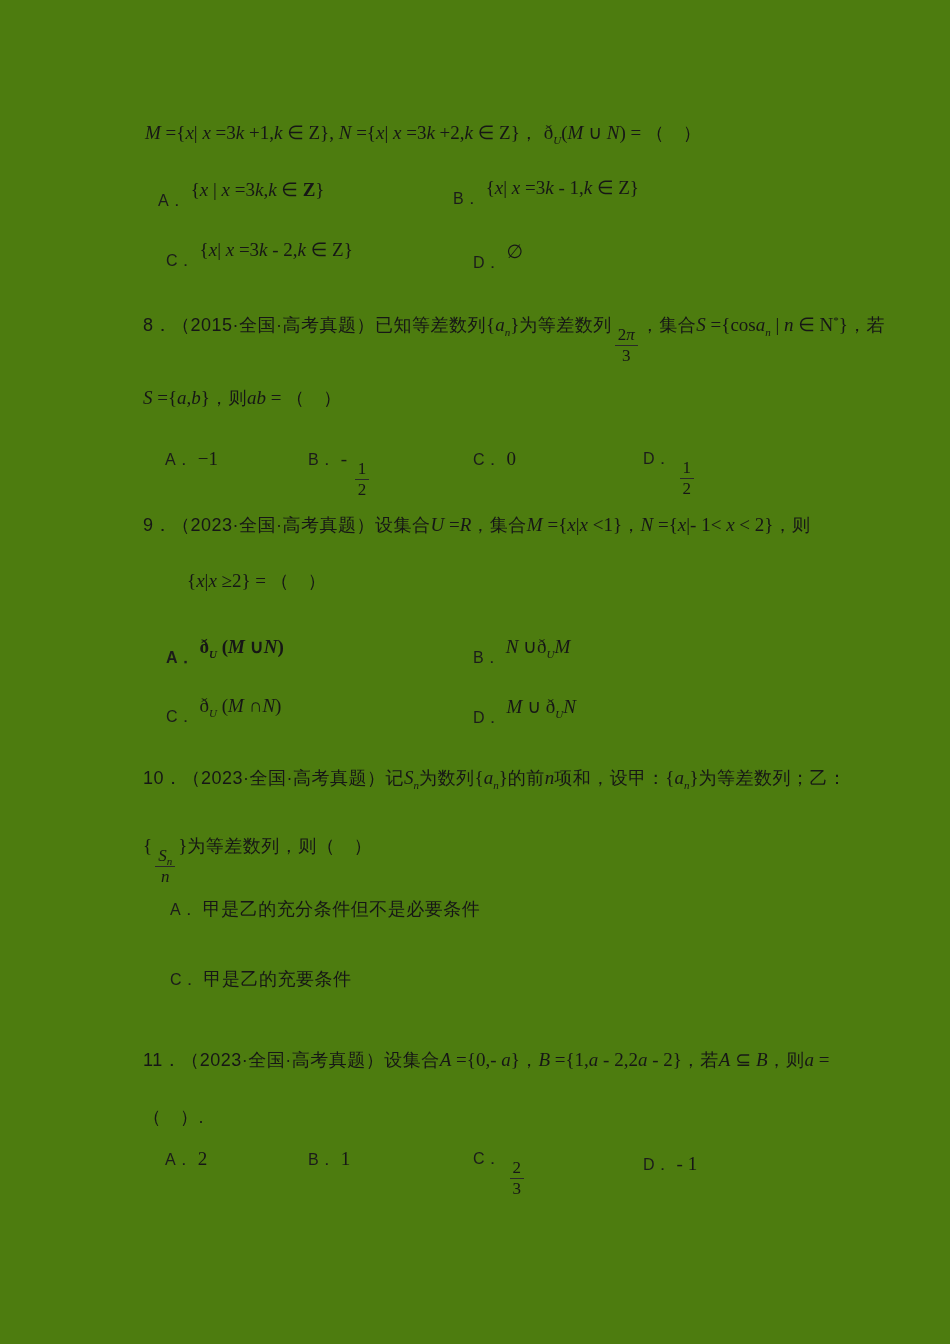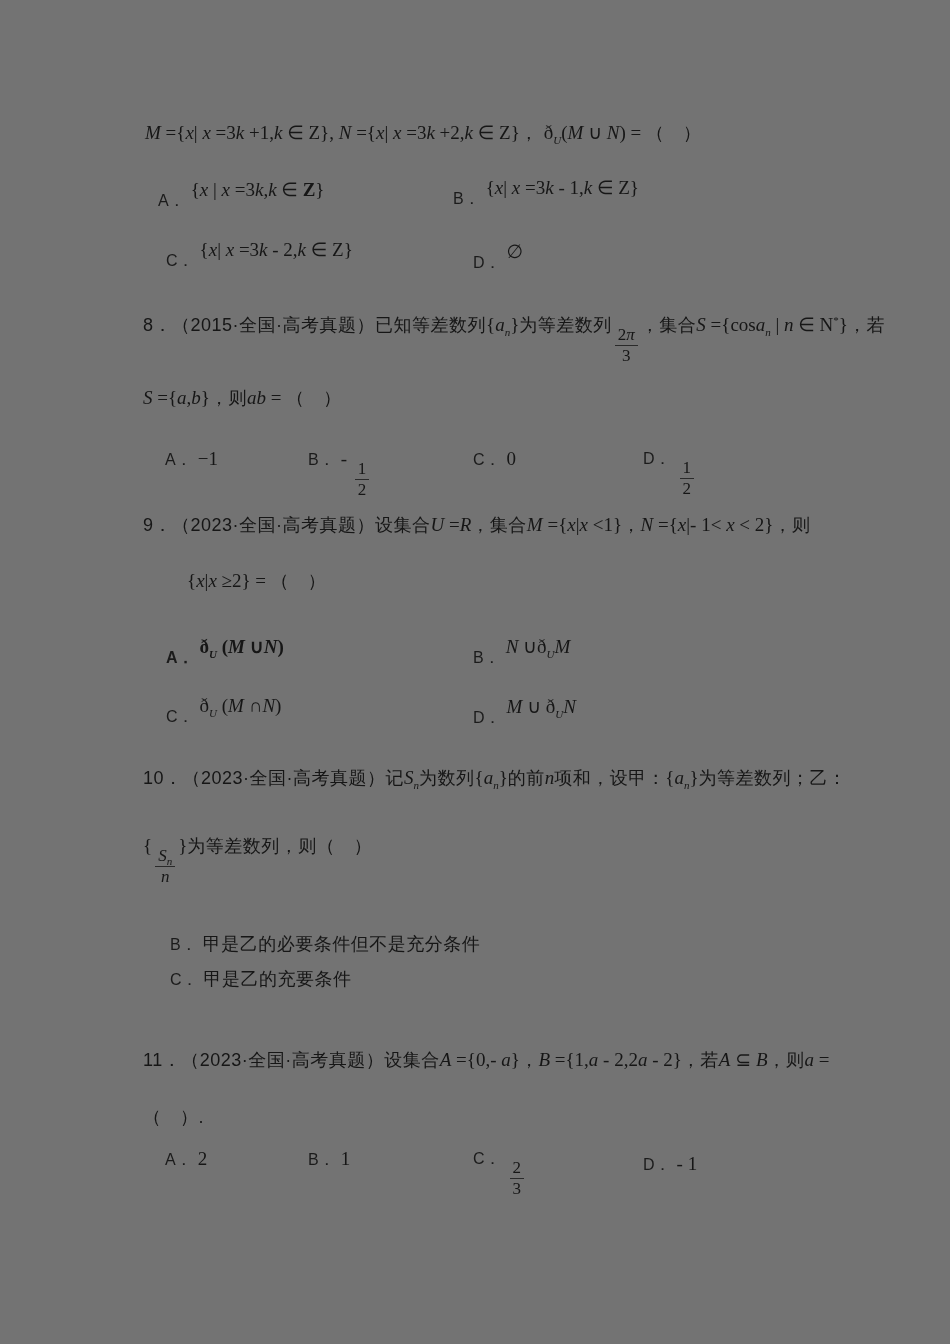--- a/index.html
+++ b/index.html
@@ -1,17 +1,17 @@
 <!DOCTYPE html>
 <html><head>
 <meta charset="utf-8">
 <style>
   html,body{margin:0;padding:0;background:#ffffff;}
   .page{
-    position:relative;width:950px;height:1344px;background:#737373;
+    position:relative;width:950px;height:1344px;background:#4d7c0f;
     color:#161616;font-family:"Liberation Sans",sans-serif;overflow:hidden;
   }
   .line{position:absolute;white-space:nowrap;line-height:1.4;font-size:18px;}
   
   .mr,.mi,.mb{font-family:"Liberation Serif",serif;font-size:19px;}
   .mi{font-style:italic;}
   .mb{font-weight:bold;}
   .cn{font-size:18px;letter-spacing:0.5px;}
   sub.msub{font-family:"Liberation Serif",serif;font-style:italic;font-size:11px;line-height:0;}
   sup.msup{font-family:"Liberation Serif",serif;font-size:11px;line-height:0;}
@@ -88,22 +88,22 @@
   <div class="opt raise" style="left:473px;top:705px;">
     <span class="opt-label">D．</span><span class="opt-math"><span class="mi">M</span><span class="mr"> ∪ </span><span class="mr">ð</span><sub class="msub">U</sub><span class="mi">N</span></span>
   </div>
 
   <div class="line" style="left:143px;top:765px;"><span class="cn">10．（2023·全国·高考真题）记</span><span class="mi">S</span><sub class="msub">n</sub><span class="cn">为数列</span><span class="mr">{</span><span class="mi">a</span><sub class="msub">n</sub><span class="mr">}</span><span class="cn">的前</span><span class="mi">n</span><span class="cn">项和，设甲：</span><span class="mr">{</span><span class="mi">a</span><sub class="msub">n</sub><span class="mr">}</span><span class="cn">为等差数列；乙：</span></div>
   <div class="line" style="left:143px;top:833px;"><span class="mr">{</span><span class="frac">
         <span class="fnum"><span class="mi">S</span><sub class="msub">n</sub></span>
         <span class="fden"><span class="mi">n</span></span>
       </span><span class="mr">}</span><span class="cn">为等差数列，则（　）</span></div>
 
-  <div class="opt" style="left:170px;top:932px;">
-    <span class="opt-label">B．</span><span class="opt-text">甲是乙的必要条件但不是充分条件</span>
+  <div class="opt" style="left:170px;top:897px;">
+    <span class="opt-label">A．</span><span class="opt-text">甲是乙的充分条件但不是必要条件</span>
   </div>
   <div class="opt" style="left:170px;top:967px;">
     <span class="opt-label">C．</span><span class="opt-text">甲是乙的充要条件</span>
   </div>
 
   <div class="line" style="left:143px;top:1047px;"><span class="cn">11．（2023·全国·高考真题）设集合</span><span class="mi">A</span><span class="mr"> ={0,- </span><span class="mi">a</span><span class="mr">}</span><span class="cn">，</span><span class="mi">B</span><span class="mr"> ={1,</span><span class="mi">a</span><span class="mr"> - 2,2</span><span class="mi">a</span><span class="mr"> - 2}</span><span class="cn">，若</span><span class="mi">A</span><span class="mr"> ⊆ </span><span class="mi">B</span><span class="cn">，则</span><span class="mi">a</span><span class="mr"> =</span></div>
   <div class="line" style="left:143px;top:1105px;"><span class="cn">（　）.</span></div>
 
   <div class="opt" style="left:165px;top:1148px;">
     <span class="opt-label">A．</span><span class="opt-math"><span class="mr">2</span></span>

